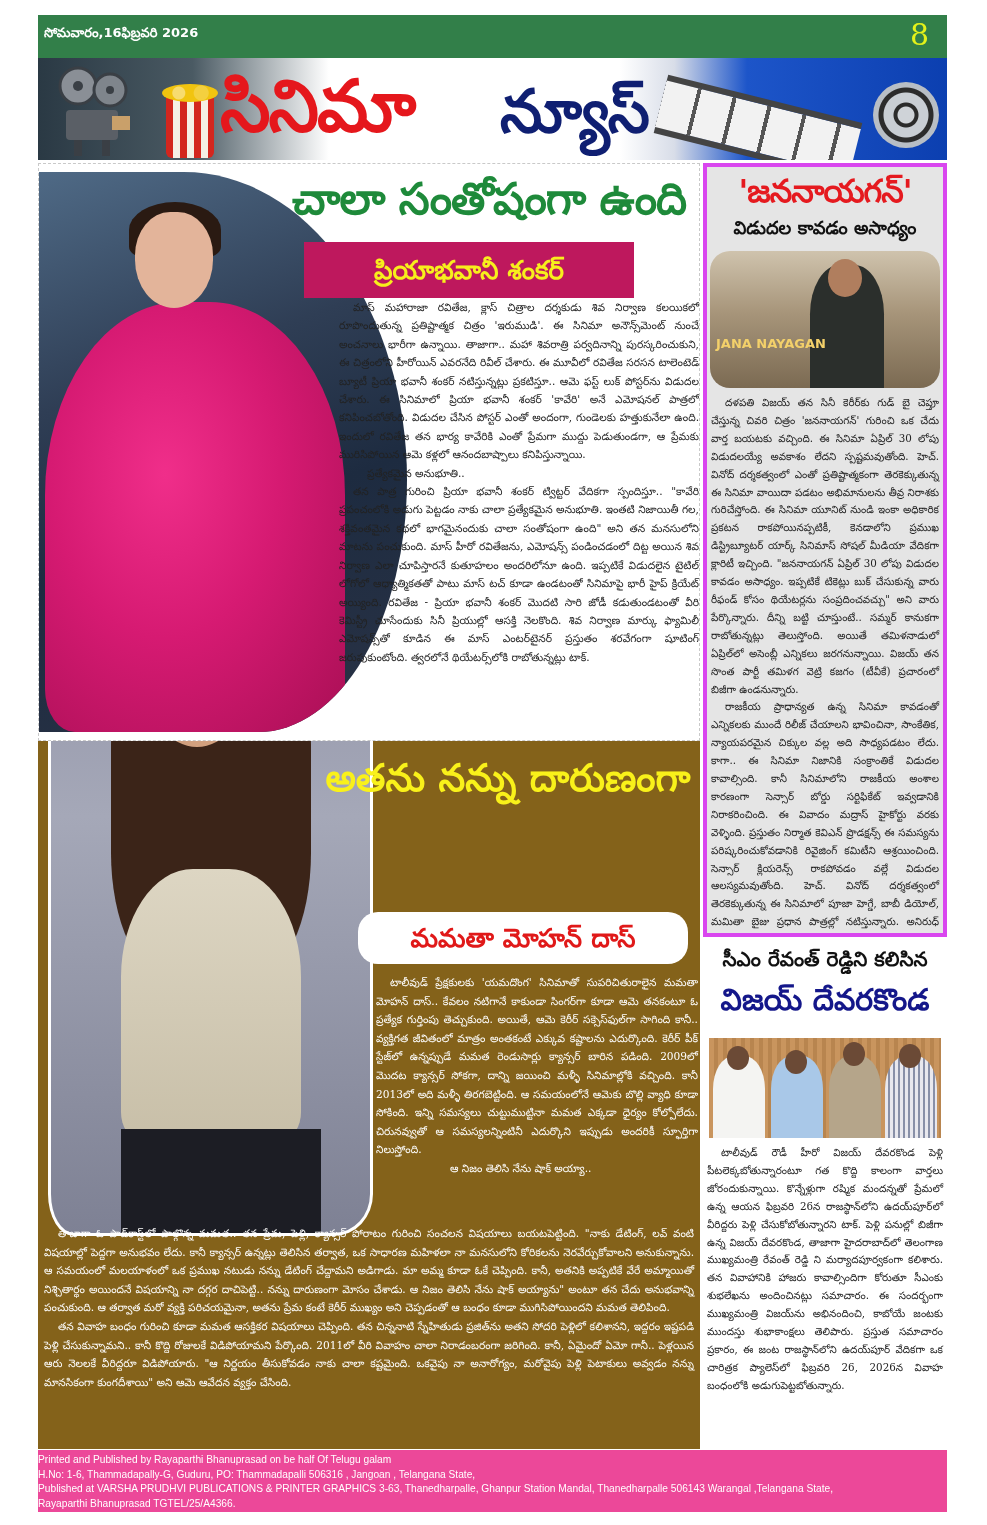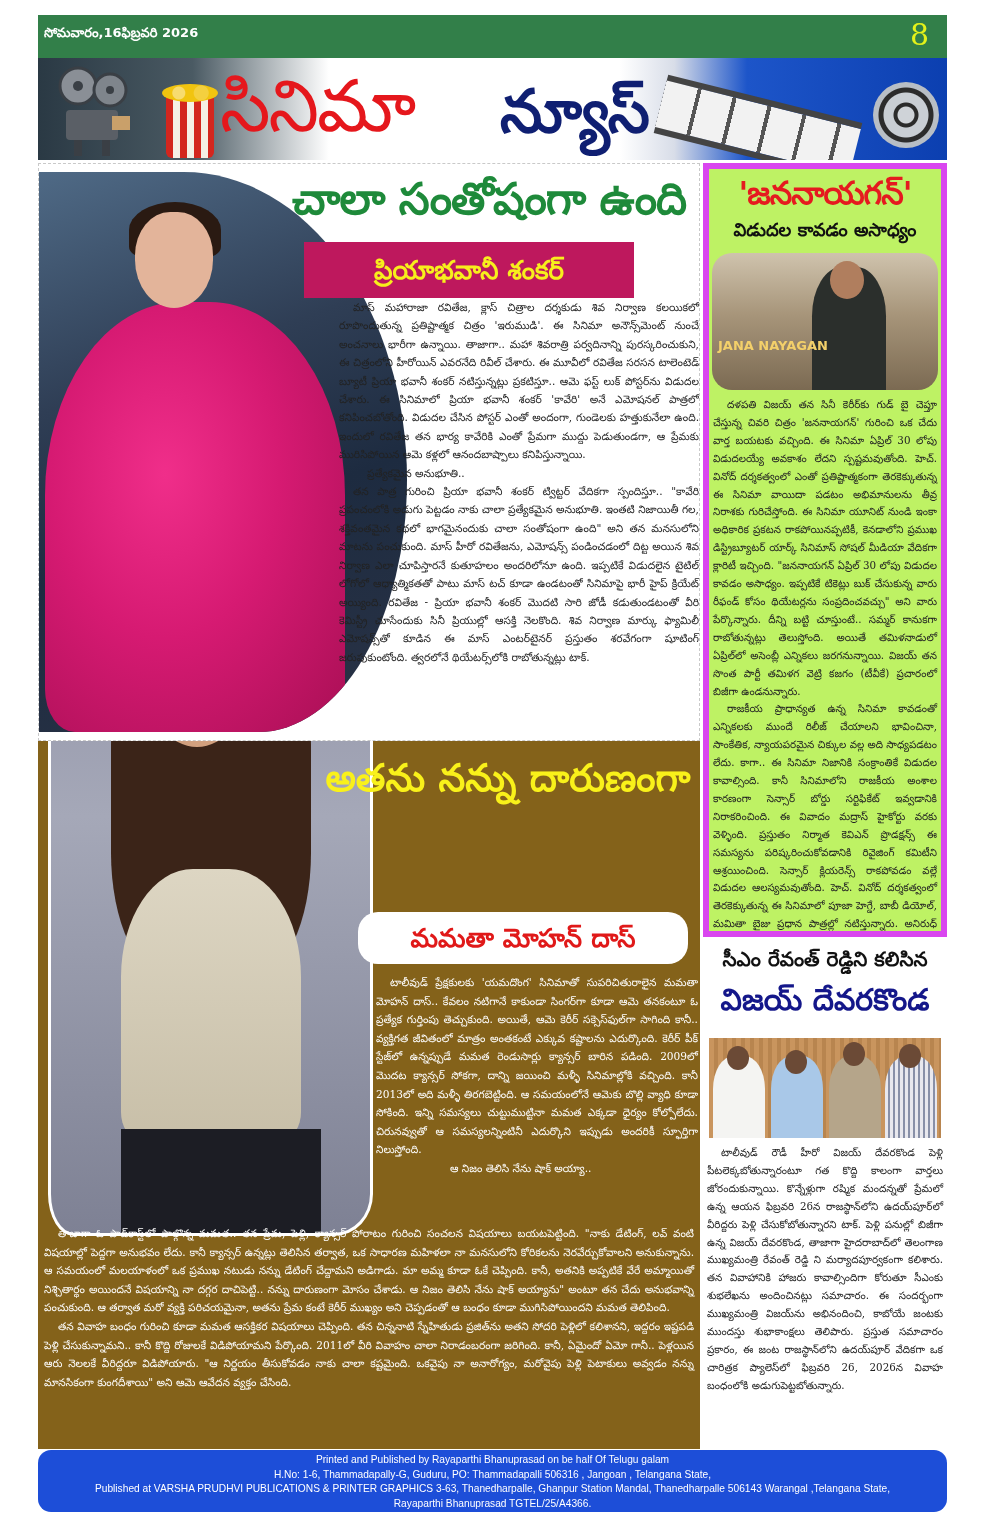--- a/index.html
+++ b/index.html
@@ -12,21 +12,21 @@
   .datebar .pageno { position: absolute; right: 18px; top: 2px; font-family: "DejaVu Serif", serif; font-size: 30px; color: #e4f21a; }
 
   
   .banner { position: absolute; left: 38px; top: 58px; width: 909px; height: 102px; overflow: hidden;
             background: linear-gradient(90deg, #2a3944 0%, #4a5a63 17%, #ffffff 32%, #ffffff 64%, #d8dde8 70%, #1d55c9 78%, #0c3fb0 100%); }
   .banner .projector { position: absolute; left: 14px; top: 6px; width: 84px; height: 92px; }
   .banner .popcorn { position: absolute; left: 128px; top: 40px; width: 48px; height: 60px;
                      background: repeating-linear-gradient(90deg, #d3261e 0 7px, #f5f0e6 7px 14px); border-radius: 0 0 6px 6px; }
   .banner .popcorn::before { content: ""; position: absolute; left: -4px; top: -14px; width: 56px; height: 18px; border-radius: 50%;
                      background: radial-gradient(circle at 30% 50%, #f7dc6f 0 6px, transparent 7px), radial-gradient(circle at 70% 50%, #f4d03f 0 7px, transparent 8px), #f1c40f; }
-  .banner .title-red { position: absolute; left: 182px; top: -2px; font-size: 72px; font-weight: normal; color: #e5171c;
+  .banner .title-red { position: absolute; left: 182px; top: -2px; font-size: 72px; font-weight: bold; color: #e5171c;
                        letter-spacing: -2px; line-height: 100px; }
   .banner .title-navy { position: absolute; left: 462px; top: 8px; font-size: 60px; font-weight: bold; color: #0f1f72; line-height: 90px; letter-spacing: -2px; }
   .banner .filmstrip { position: absolute; left: 620px; top: 40px; width: 200px; height: 60px; transform: rotate(14deg);
                        background: repeating-linear-gradient(90deg, #f2f2f2 0 32px, #555 32px 36px); border-top: 6px solid #444; border-bottom: 6px solid #444; }
   .banner .reel { position: absolute; left: 835px; top: 24px; width: 66px; height: 66px; border-radius: 50%;
                   background: radial-gradient(circle, #cfd3d8 0 8px, #2b2b2b 9px 12px, #c9ced4 13px 22px, #2c2c2c 23px 27px, #b8bec5 28px 33px); }
 
   
   .sec1 { position: absolute; left: 38px; top: 163px; width: 662px; height: 578px; background: #ffffff; border: 1px dashed #c9c9c9; overflow: hidden; }
   .sec1 .photo1 { position: absolute; left: -4px; top: 8px; width: 372px; height: 560px; border-radius: 0 60% 40% 0 / 0 55% 45% 0;
@@ -55,42 +55,42 @@
   .sec2 .namebox2 { position: absolute; left: 320px; top: 171px; width: 330px; height: 52px; background: #ffffff; border-radius: 20px; text-align: center; }
   .sec2 .namebox2 span { font-size: 26px; font-weight: bold; color: #e01919; line-height: 52px; }
   .sec2 .body2 { position: absolute; left: 338px; top: 232px; width: 322px; font-family: "DejaVu Serif", serif; font-size: 10.6px; line-height: 18.6px; color: #ffffff; text-align: justify; }
   .sec2 .body2 p { text-indent: 14px; }
   .sec2 .body2 .sub { text-indent: 0; padding-left: 74px; }
   .sec2 .body2b { position: absolute; left: 6px; top: 483px; width: 650px; font-family: "DejaVu Serif", serif; font-size: 10.6px; line-height: 18.6px; color: #ffffff; text-align: justify; }
   .sec2 .body2b p { text-indent: 14px; }
   .sec2 .body2b .sub { text-indent: 14px; }
 
   
-  .rcol1 { position: absolute; left: 703px; top: 163px; width: 244px; height: 774px; border: 6px solid #d946ef; background: #bef264; overflow: hidden; }
+  .rcol1 { position: absolute; left: 703px; top: 163px; width: 244px; height: 774px; border: 4px solid #d946ef; background: #e5e5e5; overflow: hidden; }
   .rcol1 .rhead { text-align: center; font-size: 32px; font-weight: bold; color: #e51a1f; line-height: 44px; margin-top: 2px; letter-spacing: -1px; }
   .rcol1 .rsub { text-align: center; font-size: 18px; font-weight: bold; color: #111; line-height: 26px; margin-top: 2px; }
   .rcol1 .rphoto { position: relative; margin: 10px 3px 0 3px; height: 137px; background: linear-gradient(180deg, #cfc3ad 0%, #a7957a 45%, #7b6a52 100%); overflow: hidden; border-radius: 20px; }
   .rcol1 .rphoto .man { position: absolute; left: 100px; top: 14px; width: 74px; height: 123px; border-radius: 40% 40% 0 0; background: #2b2f2c; }
   .rcol1 .rphoto .head { position: absolute; left: 118px; top: 8px; width: 34px; height: 38px; border-radius: 50%; background: #b07e5e; }
   .rcol1 .rphoto .poster { position: absolute; left: 6px; top: 86px; font-size: 13px; font-weight: bold; color: #f3d06a; line-height: 14px; }
   .rcol1 .rbody { padding: 6px 4px 0 4px; font-family: "DejaVu Serif", serif; font-size: 10.3px; line-height: 17.9px; color: #222; text-align: justify; }
   .rcol1 .rbody p { text-indent: 14px; }
 
   .rcol2 { position: absolute; left: 703px; top: 940px; width: 244px; height: 510px; background: #fff; }
   .rcol2 .rhead2 { text-align: center; font-size: 20px; font-weight: bold; color: #111; line-height: 34px; margin-top: 2px; }
   .rcol2 .rname2 { text-align: center; font-size: 30px; font-weight: bold; color: #14178a; line-height: 48px; }
   .rcol2 .rphoto2 { position: relative; margin: 14px 6px 0 6px; height: 100px; background: repeating-linear-gradient(90deg, #c9955e 0 5px, #b8854f 5px 9px); overflow: hidden; }
   .rcol2 .rphoto2 .p { position: absolute; bottom: 0; width: 52px; height: 82px; border-radius: 40% 40% 0 0; }
   .rcol2 .rphoto2 .h { position: absolute; width: 22px; height: 24px; border-radius: 50%; background: #6b4a36; }
   .rcol2 .rbody2 { padding: 6px 4px 0 4px; font-family: "DejaVu Serif", serif; font-size: 10.3px; line-height: 17.9px; color: #222; text-align: justify; }
   .rcol2 .rbody2 p { text-indent: 14px; }
 
   
-  .footer { position: absolute; left: 38px; top: 1450px; width: 909px; height: 62px; background: #1d4ed8; color: #ffffff; text-align: center;
-            font-family: "Liberation Sans", sans-serif; font-size: 10.2px; line-height: 14.5px; padding-top: 3px; border-radius: 13px; }
+  .footer { position: absolute; left: 38px; top: 1450px; width: 909px; height: 62px; background: #ec4899; color: #ffffff; 
+            font-family: "Liberation Sans", sans-serif; font-size: 10.2px; line-height: 14.5px; padding-top: 3px; }
 </style>
 </head>
 <body>
 
 <div class="datebar">
   <span class="date">సోమవారం,16ఫిబ్రవరి 2026</span>
   <span class="pageno">8</span>
 </div>
 
 <div class="banner">

